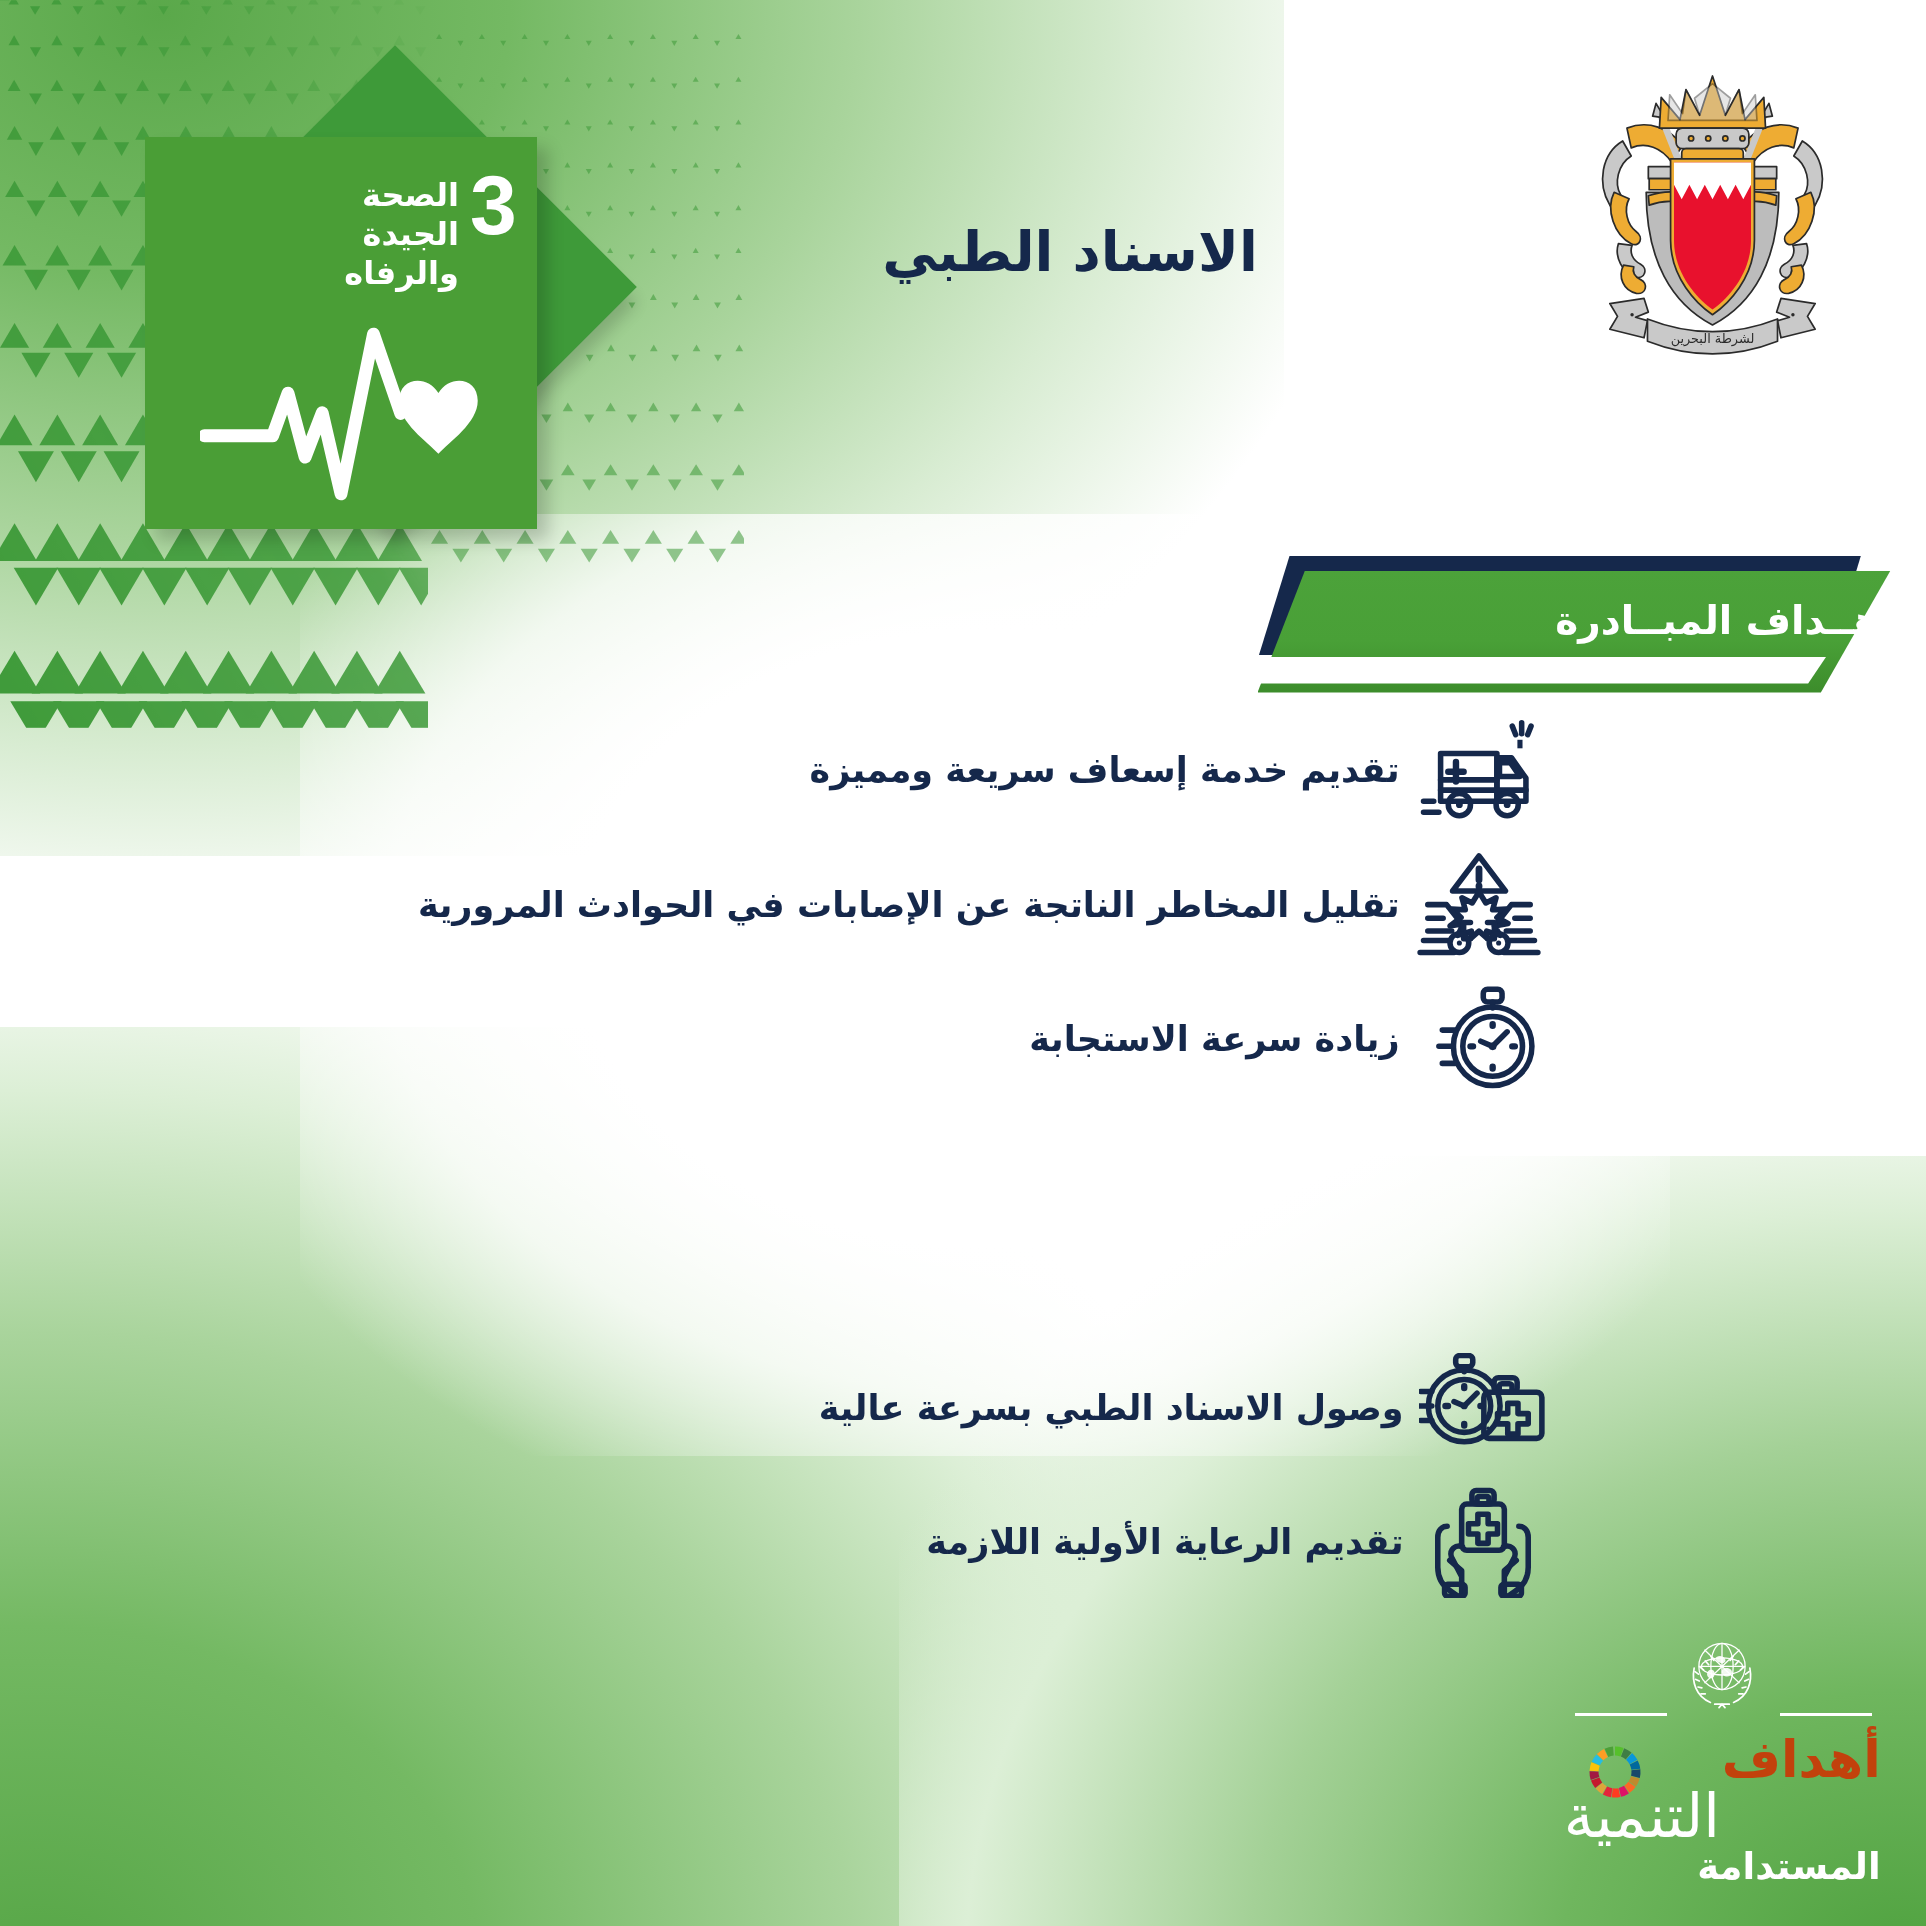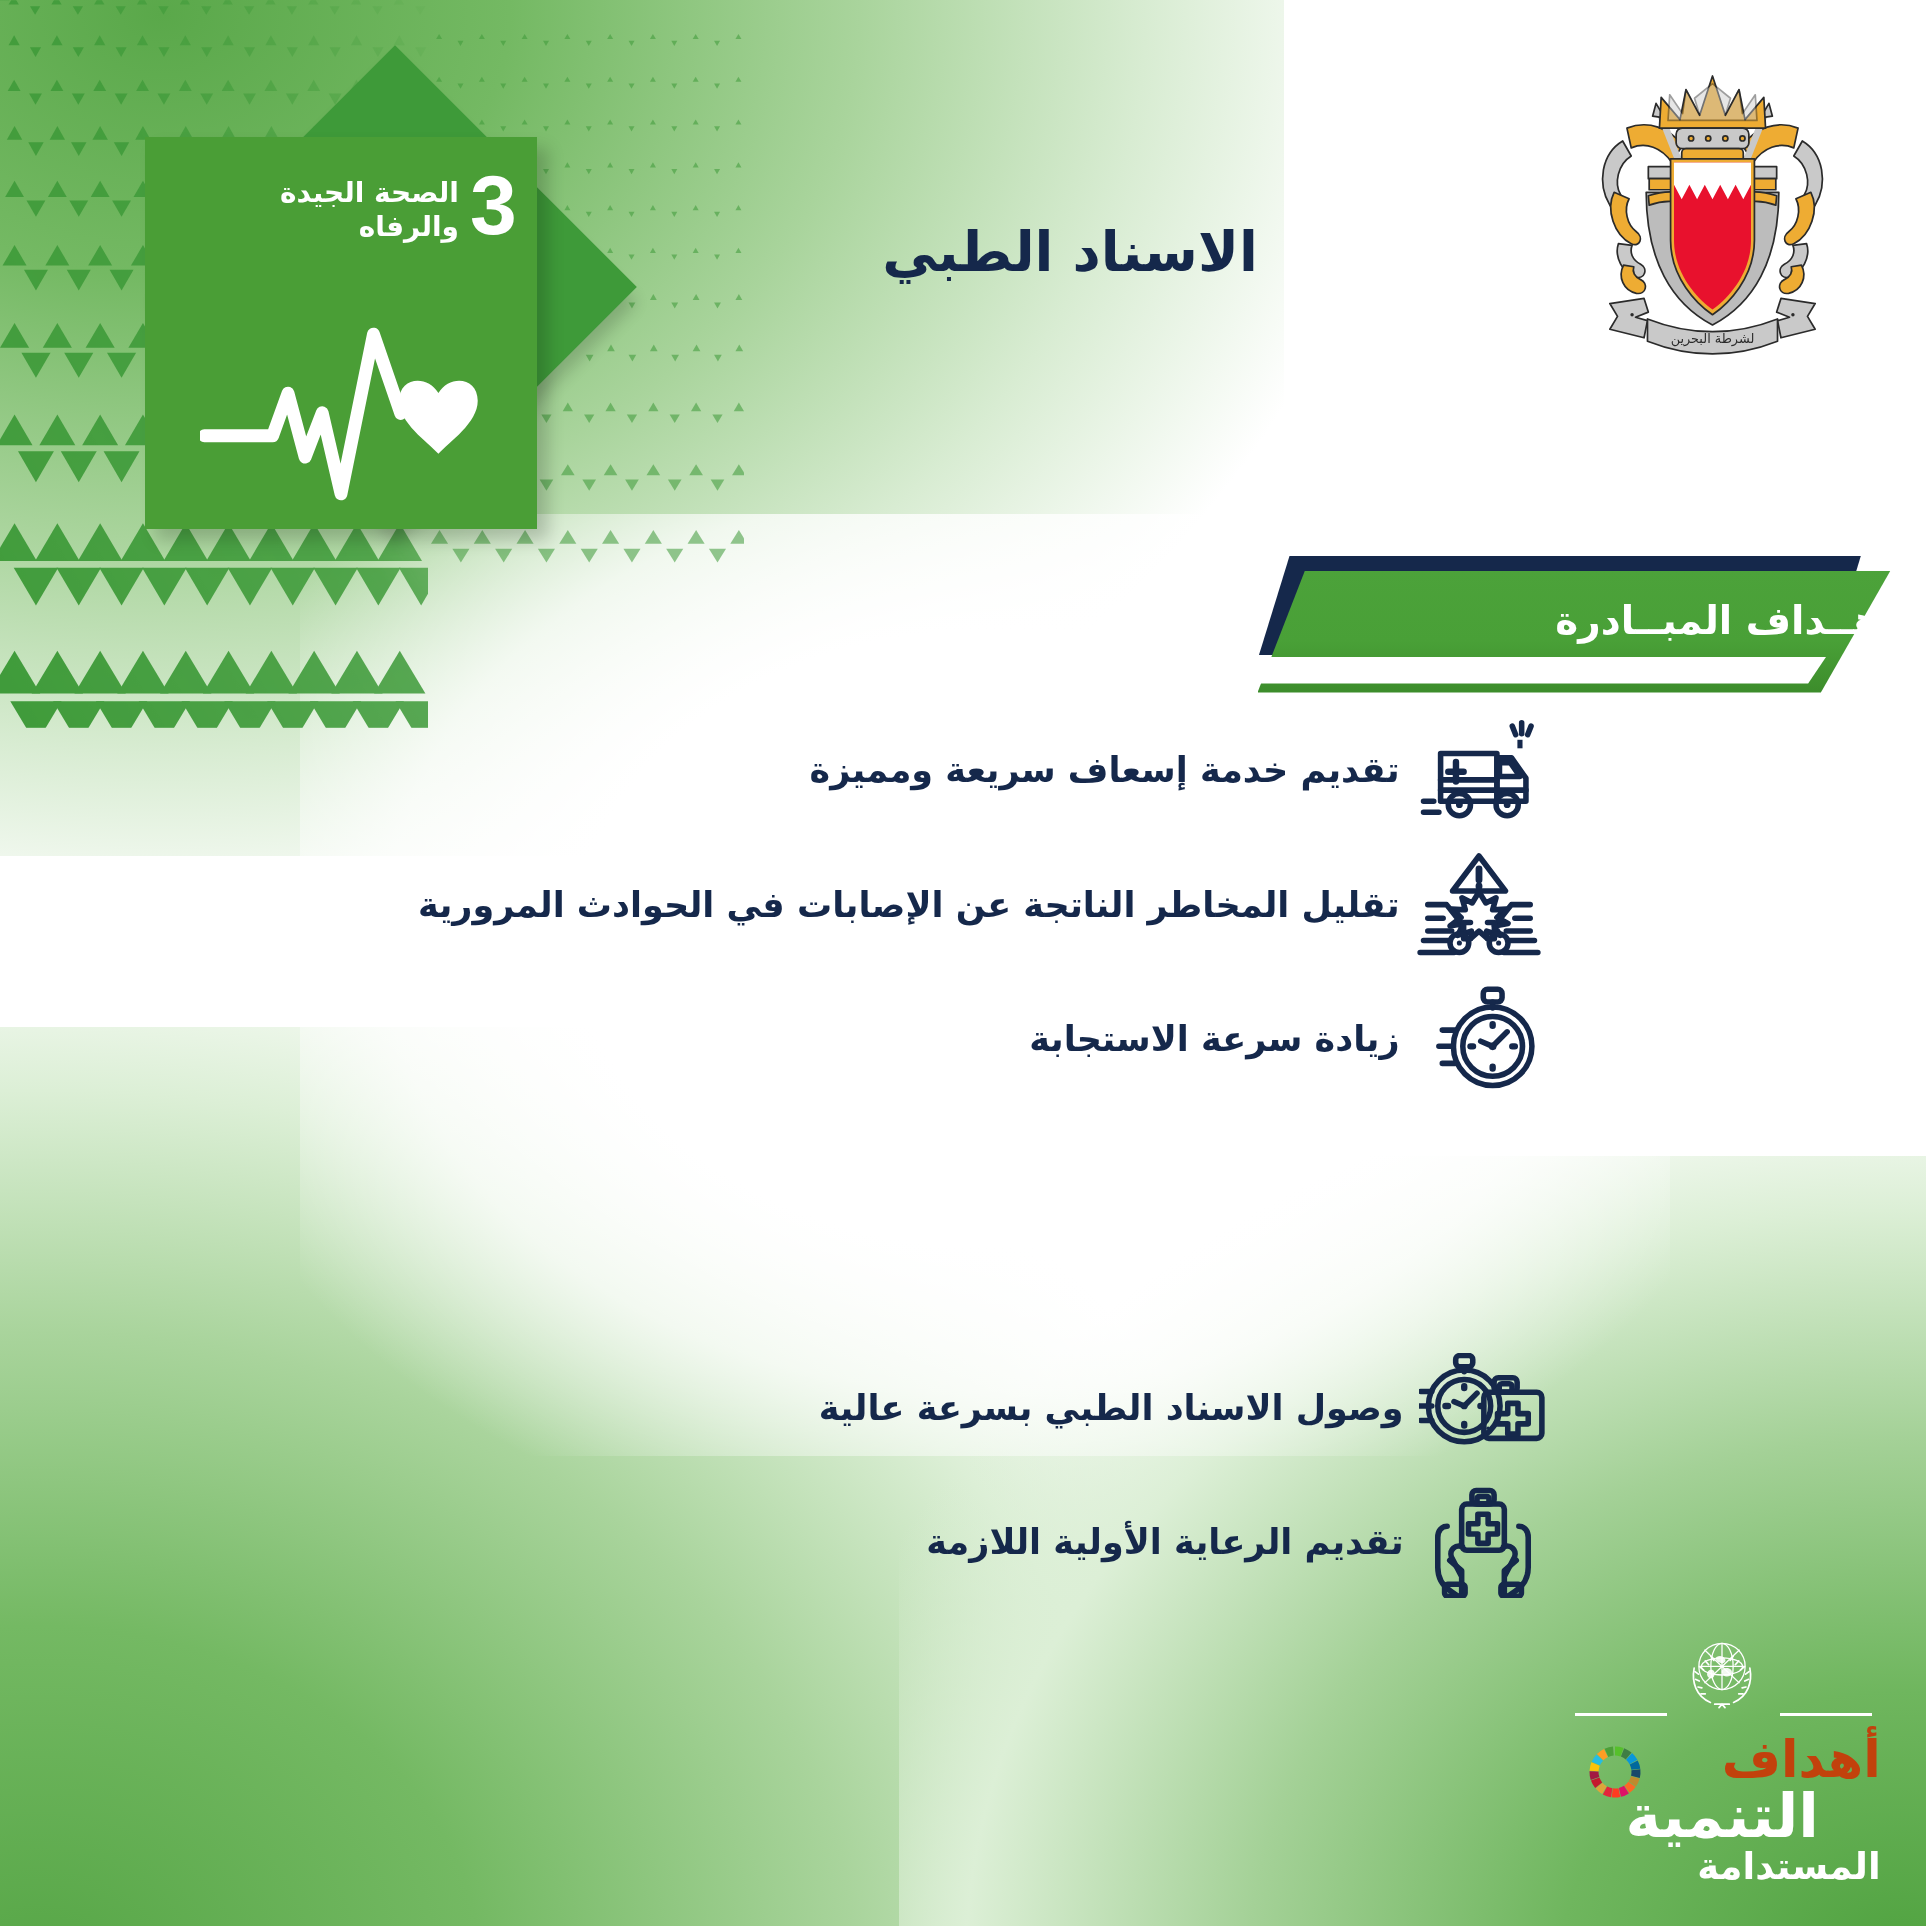--- a/index.html
+++ b/index.html
@@ -40,21 +40,21 @@
   }
   .sdg-head{
     position:absolute;right:22px;top:33px;display:flex;align-items:flex-start;gap:11px;
     direction:rtl;
   }
   .sdg-num{
     color:#ffffff;font-size:84px;line-height:0.84;font-weight:700;
     font-family:"Liberation Sans",sans-serif;letter-spacing:-1.7px;
   }
   .sdg-label{
-    color:#ffffff;font-size:28px;line-height:1.22;font-weight:700;
+    color:#ffffff;font-size:32px;line-height:1.22;font-weight:700;
     text-align:right;font-family:"DejaVu Sans",sans-serif;padding-top:6px;max-width:184px;
   }
   .sdg-icon{position:absolute;left:55px;top:184px;width:282px;height:180px;}
 
   
   .title-block{position:absolute;right:492px;top:197px;width:728px;text-align:center;}
   .title-main{color:#15284B;font-size:55px;font-weight:700;line-height:1.18;letter-spacing:-0.4px;margin-top:23px;}
   .title-sub{color:#1d3058;font-size:55px;font-weight:400;line-height:1.25;margin-top:11px;}
 
   
@@ -92,21 +92,21 @@
   .row .ico{width:128px;height:111px;flex:0 0 128px;display:flex;align-items:center;justify-content:center;}
   .row .txt{color:#15284B;font-size:35px;font-weight:700;line-height:1.22;white-space:nowrap;}
 
   
   .sdg-footer{position:absolute;left:1549px;top:1627px;width:342px;height:274px;}
   .un-emblem{position:absolute;left:128px;top:0px;width:90px;height:90px;}
   .un-rule-l{position:absolute;left:26px;top:86px;width:92px;height:2.6px;background:#ffffff;}
   .un-rule-r{position:absolute;left:231px;top:86px;width:92px;height:2.6px;background:#ffffff;}
   .sdg-wheel{position:absolute;left:36px;top:115px;width:60px;height:60px;}
   .sdg-l1{position:absolute;right:10.3px;top:107px;width:223px;text-align:right;color:#c2410c;font-size:51px;font-weight:700;line-height:1;}
-  .sdg-l2{position:absolute;right:10.3px;top:159px;width:317px;text-align:center;color:#fff;font-size:60px;font-weight:700;line-height:1;}
+  .sdg-l2{position:absolute;right:10.3px;top:159px;width:317px;text-align:left;color:#fff;font-size:60px;font-weight:400;line-height:1;}
   .sdg-l3{position:absolute;right:10.3px;top:221px;width:317px;text-align:right;color:#fff;font-size:37px;font-weight:700;line-height:1;}
 </style>
 </head>
 <body>
 
 <div class="stage">
 
   <div class="bg-base"></div>
   <div class="bg-tl"></div>
   <div class="bg-bl"></div>

